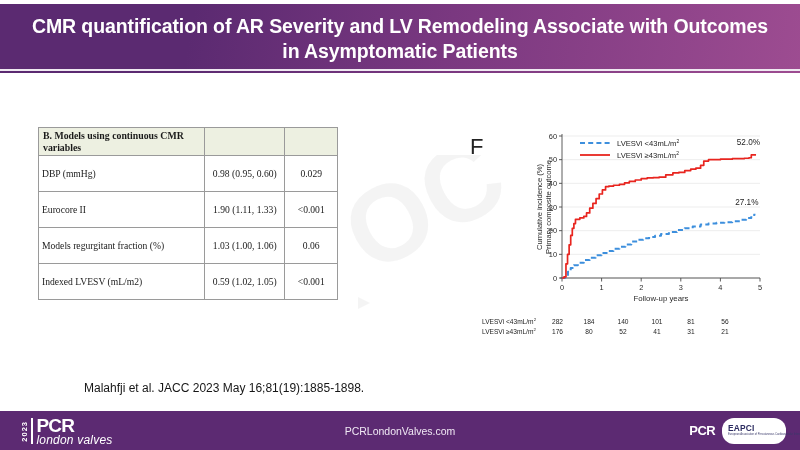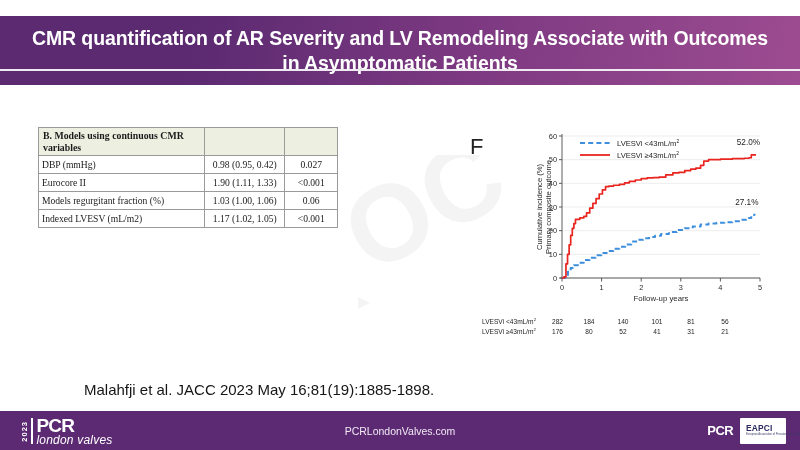--- a/index.html
+++ b/index.html
@@ -4,42 +4,42 @@
 <style>
   html,body{margin:0;padding:0;}
   body{
     width:800px;height:450px;overflow:hidden;
     background:#ffffff;
     font-family:"Liberation Sans", sans-serif;
     position:relative;
   }
   
   #header{
-    position:absolute;left:0;top:16px;width:800px;height:69px;
+    position:absolute;left:0;top:4px;width:800px;height:69px;
     background:linear-gradient(100deg,#5b2a71 0%,#5d2b72 22%,#7a3880 55%,#94468c 80%,#9d4c91 100%);
     display:flex;align-items:center;justify-content:center;
   }
   #header-title{
     color:#ffffff;font-size:19.5px;font-weight:bold;line-height:25px;
     text-align:center;width:752px;letter-spacing:-0.1px;
   }
   #header-underline{
     position:absolute;left:0;top:69px;width:800px;height:2px;background:#efe9f1;
   }
   
   #stats-table{
     position:absolute;left:38px;top:127px;width:300px;
     border-collapse:collapse;
     font-family:"Liberation Serif", serif;
     font-size:9.6px;color:#1a1a1a;
     background:#ffffff;
   }
   #stats-table td{
     border:1px solid #9a9a9a;
-    padding:2px 3px;
+    padding:11px 3px;
     height:13px;
     vertical-align:middle;
   }
   #stats-table tr.head td{
     background:#edf0e1;
     font-weight:bold;
     font-size:9.8px;
     line-height:11.5px;
     padding:2px 4px;
     height:auto;
@@ -60,21 +60,21 @@
     position:absolute;left:20px;top:190px;width:286px;
     font-size:6.6px;color:#1d1d1d;font-family:"Liberation Sans", sans-serif;
   }
   .risk-row{display:flex;align-items:center;height:10px;white-space:nowrap;}
   .risk-name{width:70px;text-align:left;}
   .risk-n{width:34px;text-align:center;}
   .risk-n.first{width:20px;text-align:left;}
   
   #citation{
     position:absolute;left:84px;top:381px;
-    font-size:15px;color:#161616;
+    font-size:12px;color:#161616;
     font-family:"Liberation Sans", sans-serif;
   }
   
   #footer{
     position:absolute;left:0;top:411px;width:800px;height:39px;
     background:#5c2a72;
   }
   #footer-logo{
     position:absolute;left:20px;top:5px;height:30px;
     display:flex;align-items:center;color:#ffffff;
@@ -93,21 +93,21 @@
     display:flex;align-items:center;justify-content:center;
     color:#f0e8f4;font-size:10.5px;
   }
   #footer-right{
     position:absolute;right:14px;top:6px;height:27px;display:flex;align-items:center;
   }
   #right-pcr{
     color:#ffffff;font-size:13px;font-weight:bold;letter-spacing:-0.6px;margin-right:7px;
   }
   #eapci-box{
-    background:#ffffff;height:26px;width:46px;border-radius:1px;
+    background:#ffffff;height:26px;width:64px;border-radius:12px;
     display:flex;align-items:center;padding:0 3px;box-sizing:border-box;
   }
   #eapci-text{display:flex;flex-direction:column;justify-content:center;margin-left:3px;}
   #eapci-name{font-size:8.4px;font-weight:bold;color:#2b2b60;line-height:9px;letter-spacing:0.2px;}
   #eapci-sub{font-size:2.7px;color:#3a3a6a;line-height:3.4px;white-space:nowrap;}
   
   #watermark{
     position:absolute;left:350px;top:155px;width:240px;height:160px;
     opacity:0.30;pointer-events:none;
   }
@@ -127,36 +127,36 @@
 
 <table id="stats-table">
   <tbody>
     <tr class="head">
       <td class="c-label">B. Models using continuous CMR variables</td>
       <td class="c-val"></td>
       <td class="c-p"></td>
     </tr>
     <tr>
       <td class="c-label">DBP (mmHg)</td>
-      <td class="c-val">0.98 (0.95, 0.42)</td>
-      <td class="c-p">0.027</td>
+      <td class="c-val">0.98 (0.95, 0.60)</td>
+      <td class="c-p">0.029</td>
     </tr>
     <tr>
       <td class="c-label">Eurocore II</td>
       <td class="c-val">1.90 (1.11, 1.33)</td>
       <td class="c-p">&lt;0.001</td>
     </tr>
     <tr>
       <td class="c-label">Models regurgitant fraction (%)</td>
       <td class="c-val">1.03 (1.00, 1.06)</td>
       <td class="c-p">0.06</td>
     </tr>
     <tr>
       <td class="c-label">Indexed LVESV (mL/m2)</td>
-      <td class="c-val">1.17 (1.02, 1.05)</td>
+      <td class="c-val">0.59 (1.02, 1.05)</td>
       <td class="c-p">&lt;0.001</td>
     </tr>
   </tbody>
 </table>
 
 <div id="figure">
   <div id="panel-letter">F</div>
   <div id="plot-wrap">
     <svg id="plot-svg" width="306" height="190" viewBox="0 0 306 190">
         <line x1="100" y1="152" x2="298" y2="152" stroke="#e9e9e9" stroke-width="0.8"></line>

